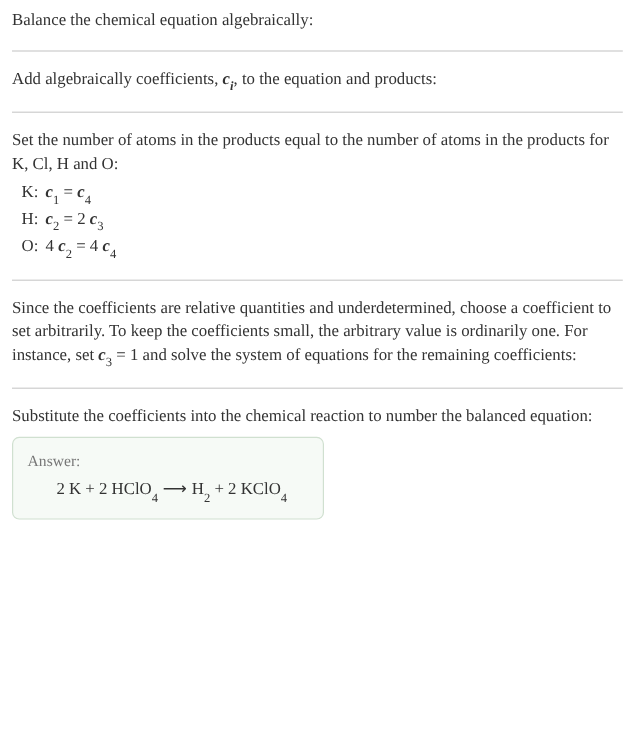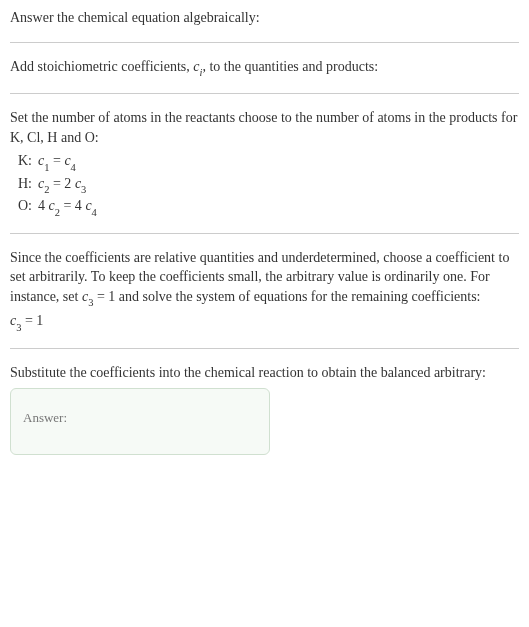--- a/index.html
+++ b/index.html
@@ -14,60 +14,60 @@
     }
     .section {
       margin-bottom: 10px;
     }
     hr {
       border: none;
       border-top: 1px solid #ccc;
       margin: 14px 0;
     }
     .sub { font-size: 0.75em; vertical-align: sub; position: relative; top: 0.15em; }
-    .italic { font-style: italic; }
+    .italic { font-style: italic; font-weight: bold; }
     .arrow { padding: 0 4px; }
     .atom-table {
       margin-top: 4px;
       margin-left: 4px;
     }
     .atom-row { display: flex; }
     .atom-key { width: 24px; text-align: right; padding-right: 6px; }
     .atom-val { }
     .coeff-list { margin-top: 2px; }
     .answer-box {
       border: 1px solid #d0e0d0;
       background: #f6faf6;
       border-radius: 6px;
-      padding: 20px 12px;
+      padding: 10px 12px;
       width: 260px;
       margin-top: 6px;
     }
     .answer-label { color: #777; font-size: 13px; margin-bottom: 6px; }
     .answer-eq { padding-left: 24px; }
   </style>
 </head>
 <body>
 
 <div class="section">
-  <div>Answer the chemical equation algebraically:</div>
+  <div>Balance the chemical equation algebraically:</div>
 </div>
 
 <hr>
 
 <div class="section">
   <div>
-    <span>Add stoichiometric coefficients, </span><span class="italic">c<span class="sub">i</span></span><span>, to the quantities and products:</span>
+    <span>Add algebraically coefficients, </span><span class="italic">c<span class="sub">i</span></span><span>, to the equation and products:</span>
   </div>
 </div>
 
 <hr>
 
 <div class="section">
-  <div>Set the number of atoms in the reactants choose to the number of atoms in the products for K, Cl, H and O:</div>
+  <div>Set the number of atoms in the products equal to the number of atoms in the products for K, Cl, H and O:</div>
   <div class="atom-table">
     <div class="atom-row">
       <div class="atom-key">K:</div>
       <div class="atom-val"><span class="italic">c</span><span class="sub">1</span> = <span class="italic">c</span><span class="sub">4</span></div>
     </div>
     <div class="atom-row">
       <div class="atom-key">H:</div>
       <div class="atom-val"><span class="italic">c</span><span class="sub">2</span> = 2 <span class="italic">c</span><span class="sub">3</span></div>
     </div>
     <div class="atom-row">
@@ -77,24 +77,26 @@
   </div>
 </div>
 
 <hr>
 
 <div class="section">
   <div>
     <span>Since the coefficients are relative quantities and underdetermined, choose a coefficient to set arbitrarily. To keep the coefficients small, the arbitrary value is ordinarily one. For instance, set </span><span class="italic">c</span><span class="sub">3</span> = 1<span> and solve the system of equations for the remaining coefficients:</span>
   </div>
   <div class="coeff-list">
-    <div><span class="italic">c</span><span class="sub">3</span> = 1</div>
   </div>
 </div>
 
 <hr>
 
 <div class="section">
-  <div>Substitute the coefficients into the chemical reaction to obtain the balanced arbitrary:</div>
+  <div>Substitute the coefficients into the chemical reaction to number the balanced equation:</div>
   <div class="answer-box">
     <div class="answer-label">Answer:</div>
+    <div class="answer-eq">
+      2 K + 2 HClO<span class="sub">4</span><span class="arrow">⟶</span>H<span class="sub">2</span> + 2 KClO<span class="sub">4</span>
+    </div>
   </div>
 </div>
 
 </body></html>

